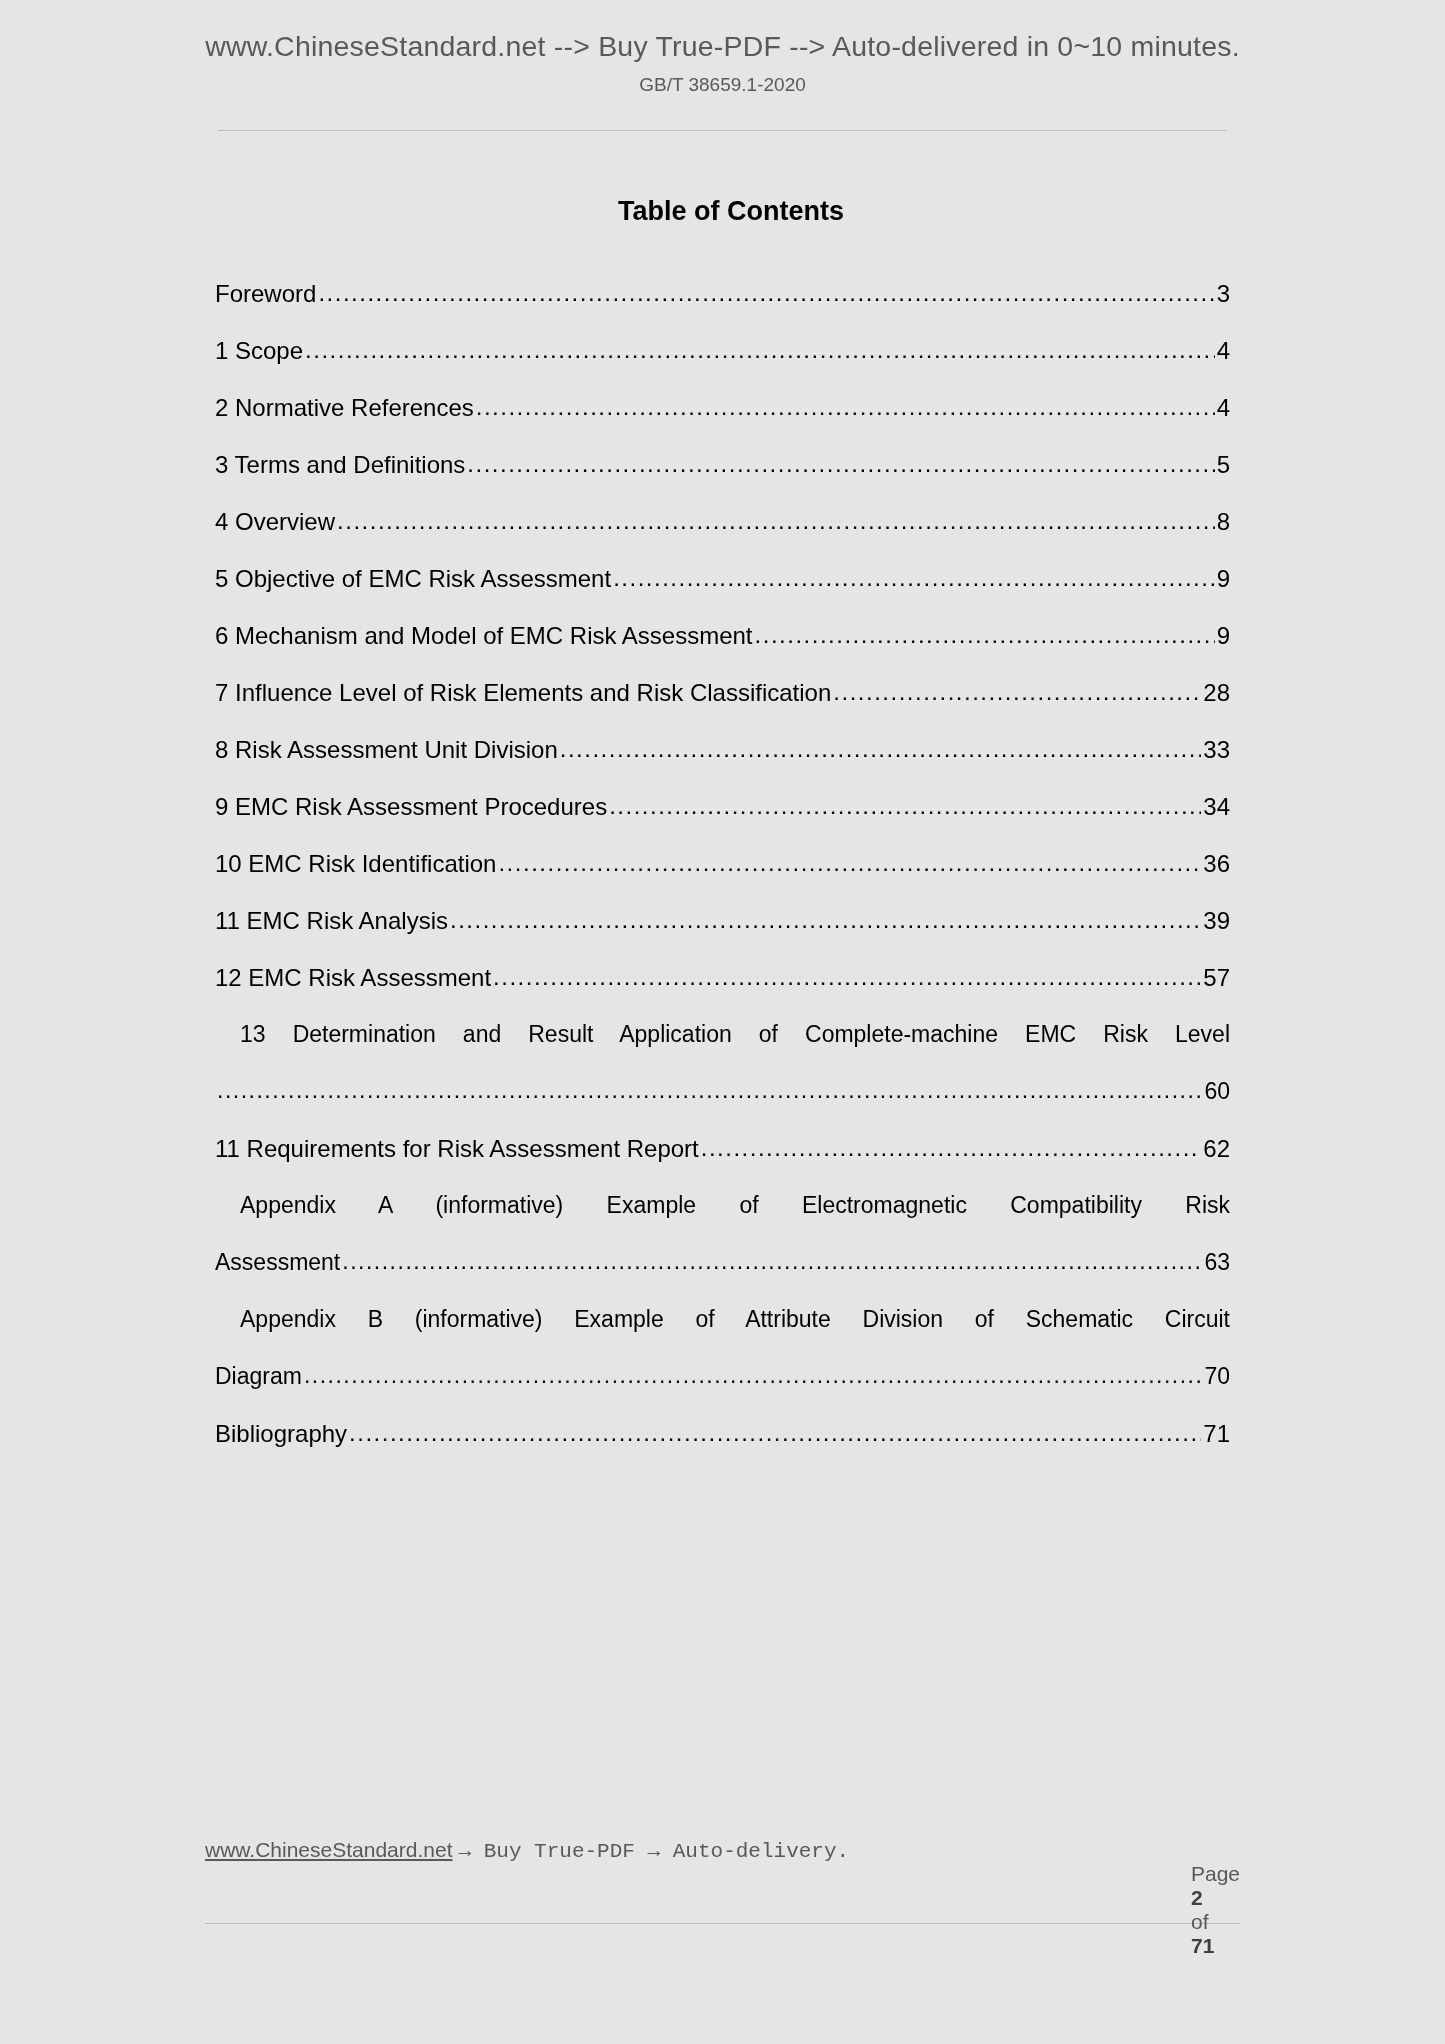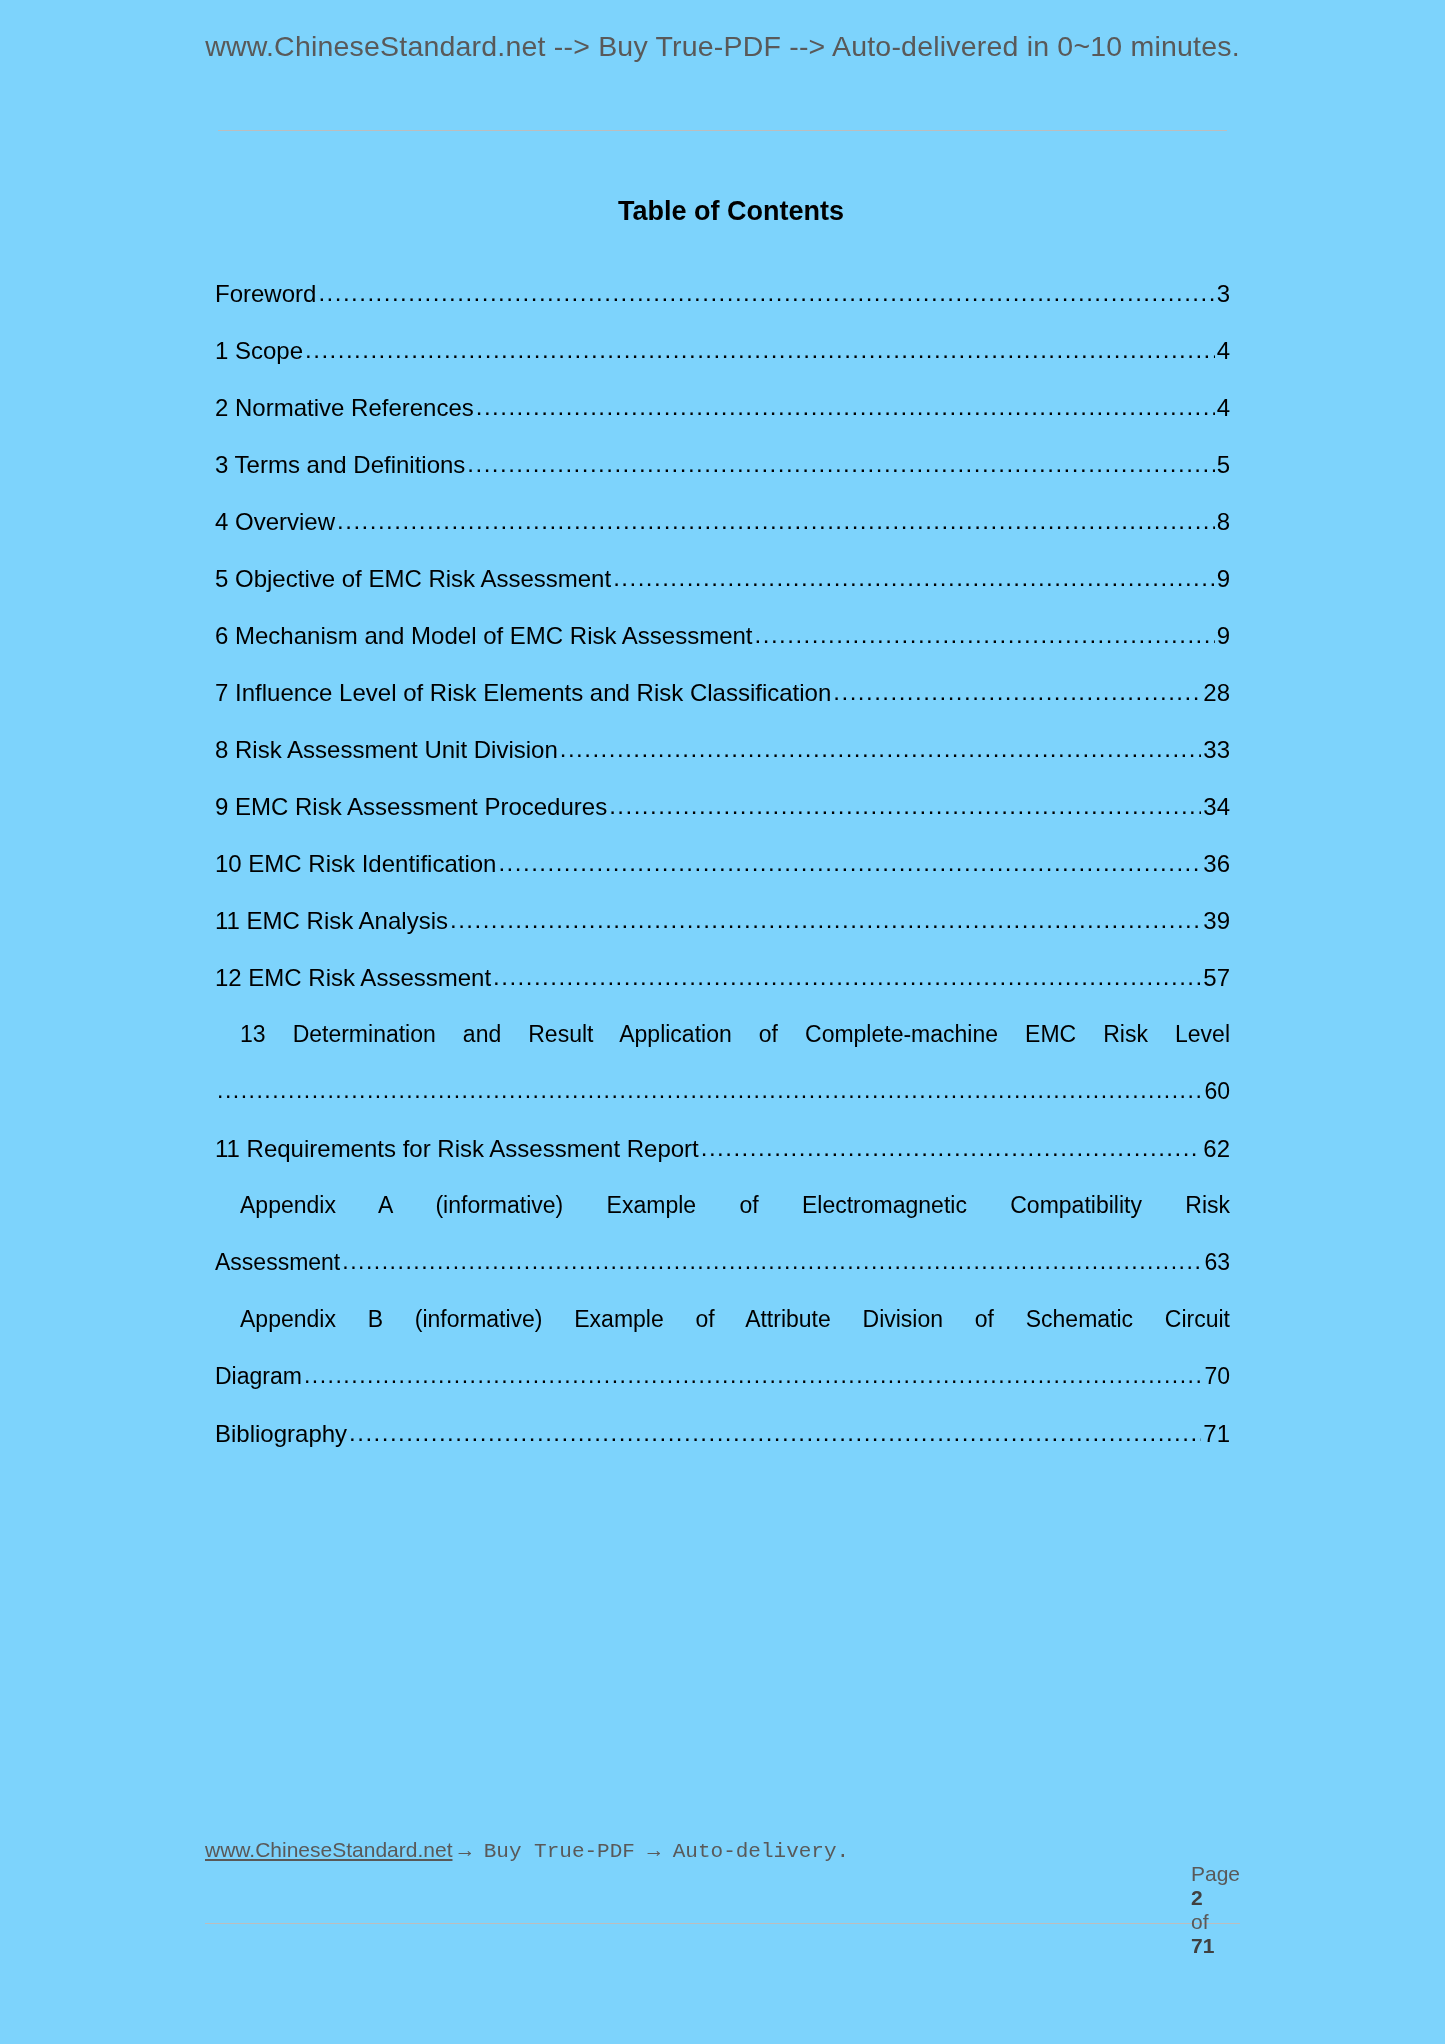--- a/index.html
+++ b/index.html
@@ -4,21 +4,21 @@
 <style>
   html, body {
     margin: 0;
     padding: 0;
     background: #ffffff;
   }
   .page {
     position: relative;
     width: 1445px;
     height: 2044px;
-    background: #7dd3fc;
+    background: #e5e5e5;
     font-family: "Liberation Sans", sans-serif;
     color: #000000;
     box-sizing: border-box;
     overflow: hidden;
   }
   .header {
     position: absolute;
     top: 30px;
     left: 0;
     right: 0;
@@ -143,20 +143,21 @@
   .footer .pageinfo { white-space: pre; }
   .footer .pageinfo b { font-weight: bold; color: #404040; }
 </style>
 </head>
 <body>
 
 <div class="page">
 
   <div class="header">
     <div class="header-line1">www.ChineseStandard.net --&gt; Buy True-PDF --&gt; Auto-delivered in 0~10 minutes.</div>
+    <div class="header-line2">GB/T 38659.1-2020</div>
   </div>
   <div class="header-rule"></div>
 
   <div class="toc-title">Table of Contents</div>
 
   <div class="toc" id="toc-container">
       <div class="toc-entry">
         <span class="label">Foreword</span>
         <span class="leader">........................................................................................................................................................................................................</span>
         <span class="pg">3</span>

